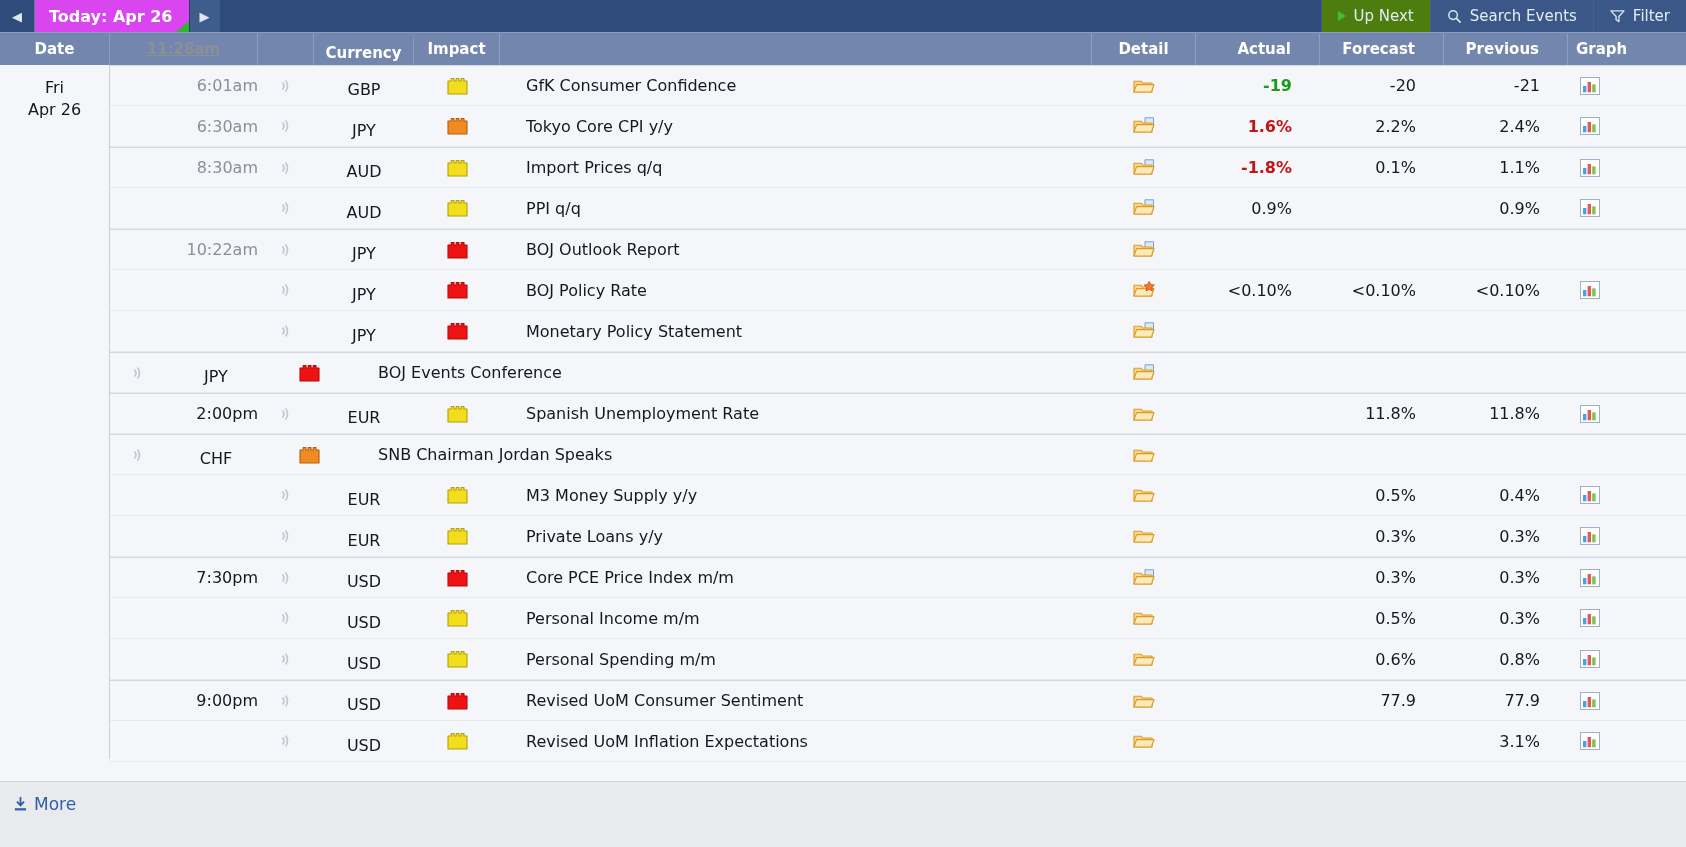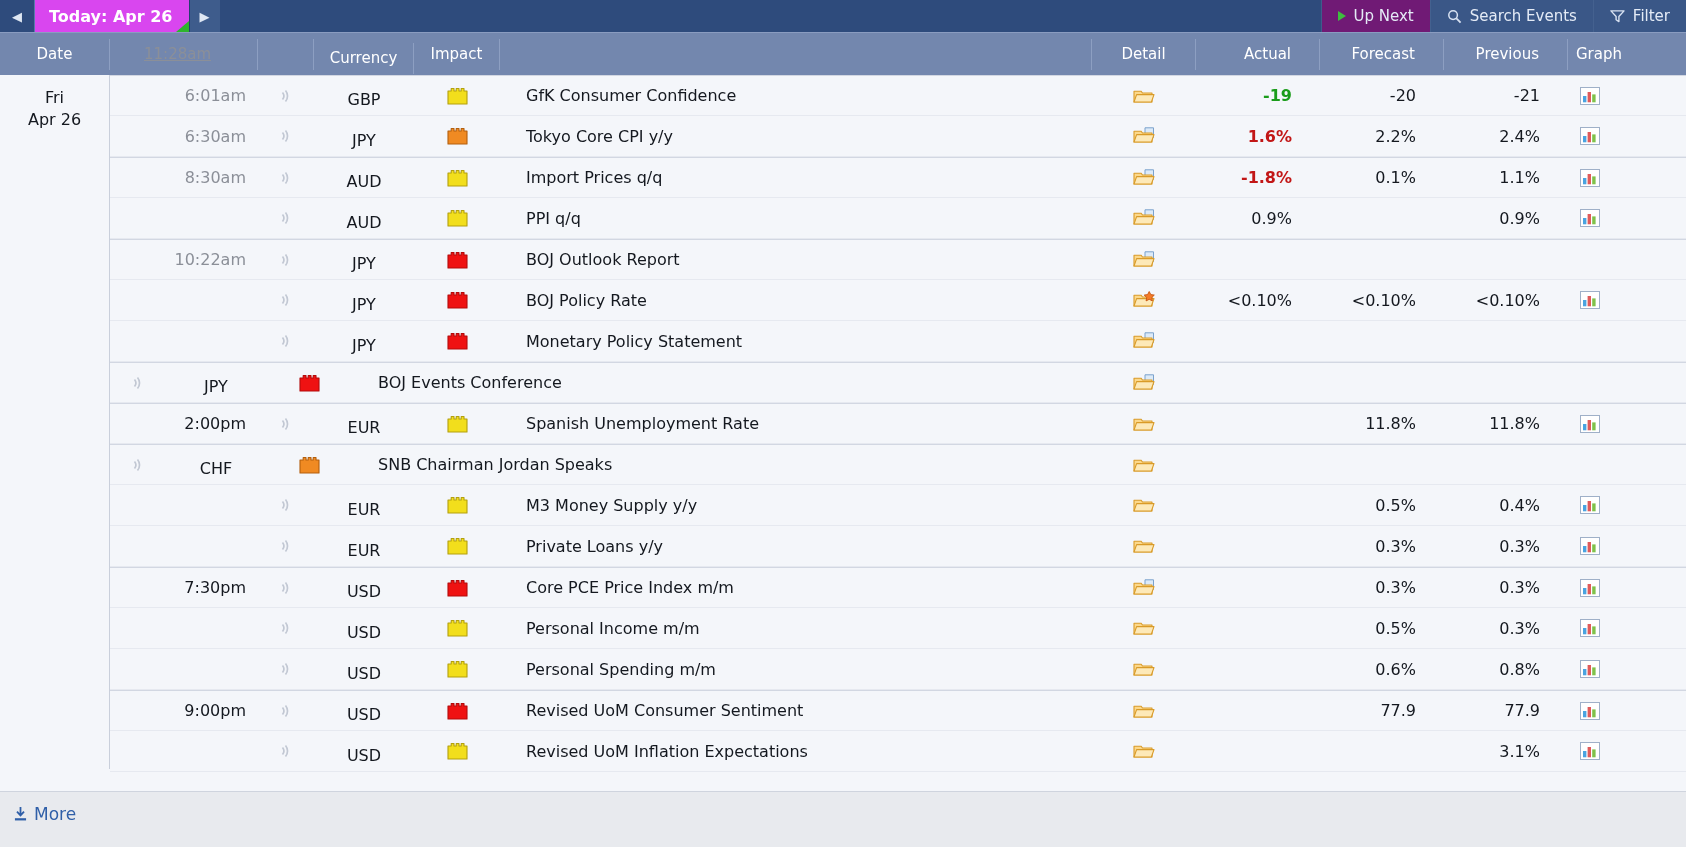--- a/index.html
+++ b/index.html
@@ -50,40 +50,41 @@
   .topbar-spacer { flex: 1; }
   .top-action {
     display: flex; align-items: center; gap: 8px;
     padding: 0 16px;
     color: #e4ebf6;
     font-size: 15px;
     cursor: pointer;
     border-left: 1px solid #44618f;
     background: #3a5787;
   }
-  .top-action.plain { background: #701a75; border-left: 1px solid #3e5c8c; }
+  .top-action.plain { background: #4d7c0f; border-left: 1px solid #3e5c8c; }
 
   .tri-green {
     width: 0; height: 0;
     border-style: solid;
     border-width: 5px 0 5px 8px;
     border-color: transparent transparent transparent #3fbd3f;
     display: inline-block;
   }
   .ico-svg { display: block; }
 
   
   .colhead {
-    height: 43px;
+    height: 33px;
     background: #7387ae;
     display: flex;
     align-items: center;
     color: #ffffff;
     font-size: 15px;
     border-top: 1px solid #8a9cc0;
+    font-weight: bold;
   }
   .colhead > div {
     height: 31px;
     display: flex; align-items: center;
     border-right: 1px solid #8d9fc2;
   }
   .colhead .c-date      { width: 110px; justify-content: center; }
   .colhead .c-time      { width: 148px; justify-content: center; }
   .colhead .c-time span { text-decoration: underline; cursor: pointer; }
   .colhead .c-bell      { width: 56px; }
@@ -126,21 +127,21 @@
     height: 41px;
     display: flex;
     align-items: center;
     border-bottom: 1px solid #e6e9f0;
     font-size: 16px;
     color: #14181f;
   }
   .row.grp-top { border-top: 1px solid #d2d7e2; }
   .row > div { height: 41px; display: flex; align-items: center; }
 
-  .c-time   { width: 148px; justify-content: flex-end; padding-right: 12px; color: #8b8f98; }
+  .c-time   { width: 148px; justify-content: flex-end; padding-right: 0; color: #8b8f98; }
   .c-time.dark { color: #14181f; }
   .c-time.tent { justify-content: flex-end; gap: 2px; color: #14181f; padding-right: 14px; }
   .c-bell   { width: 56px; justify-content: center; }
   .c-cur    { width: 100px; justify-content: center; margin-top: 8px; }
   .c-imp    { width: 86px; justify-content: center; }
   .c-event  { flex: 1; padding-left: 26px; }
   .c-detail { width: 104px; justify-content: center; }
   .c-actual { width: 124px; justify-content: flex-end; padding-right: 28px; }
   .c-fore   { width: 124px; justify-content: flex-end; padding-right: 28px; }
   .c-prev   { width: 124px; justify-content: flex-end; padding-right: 28px; }

